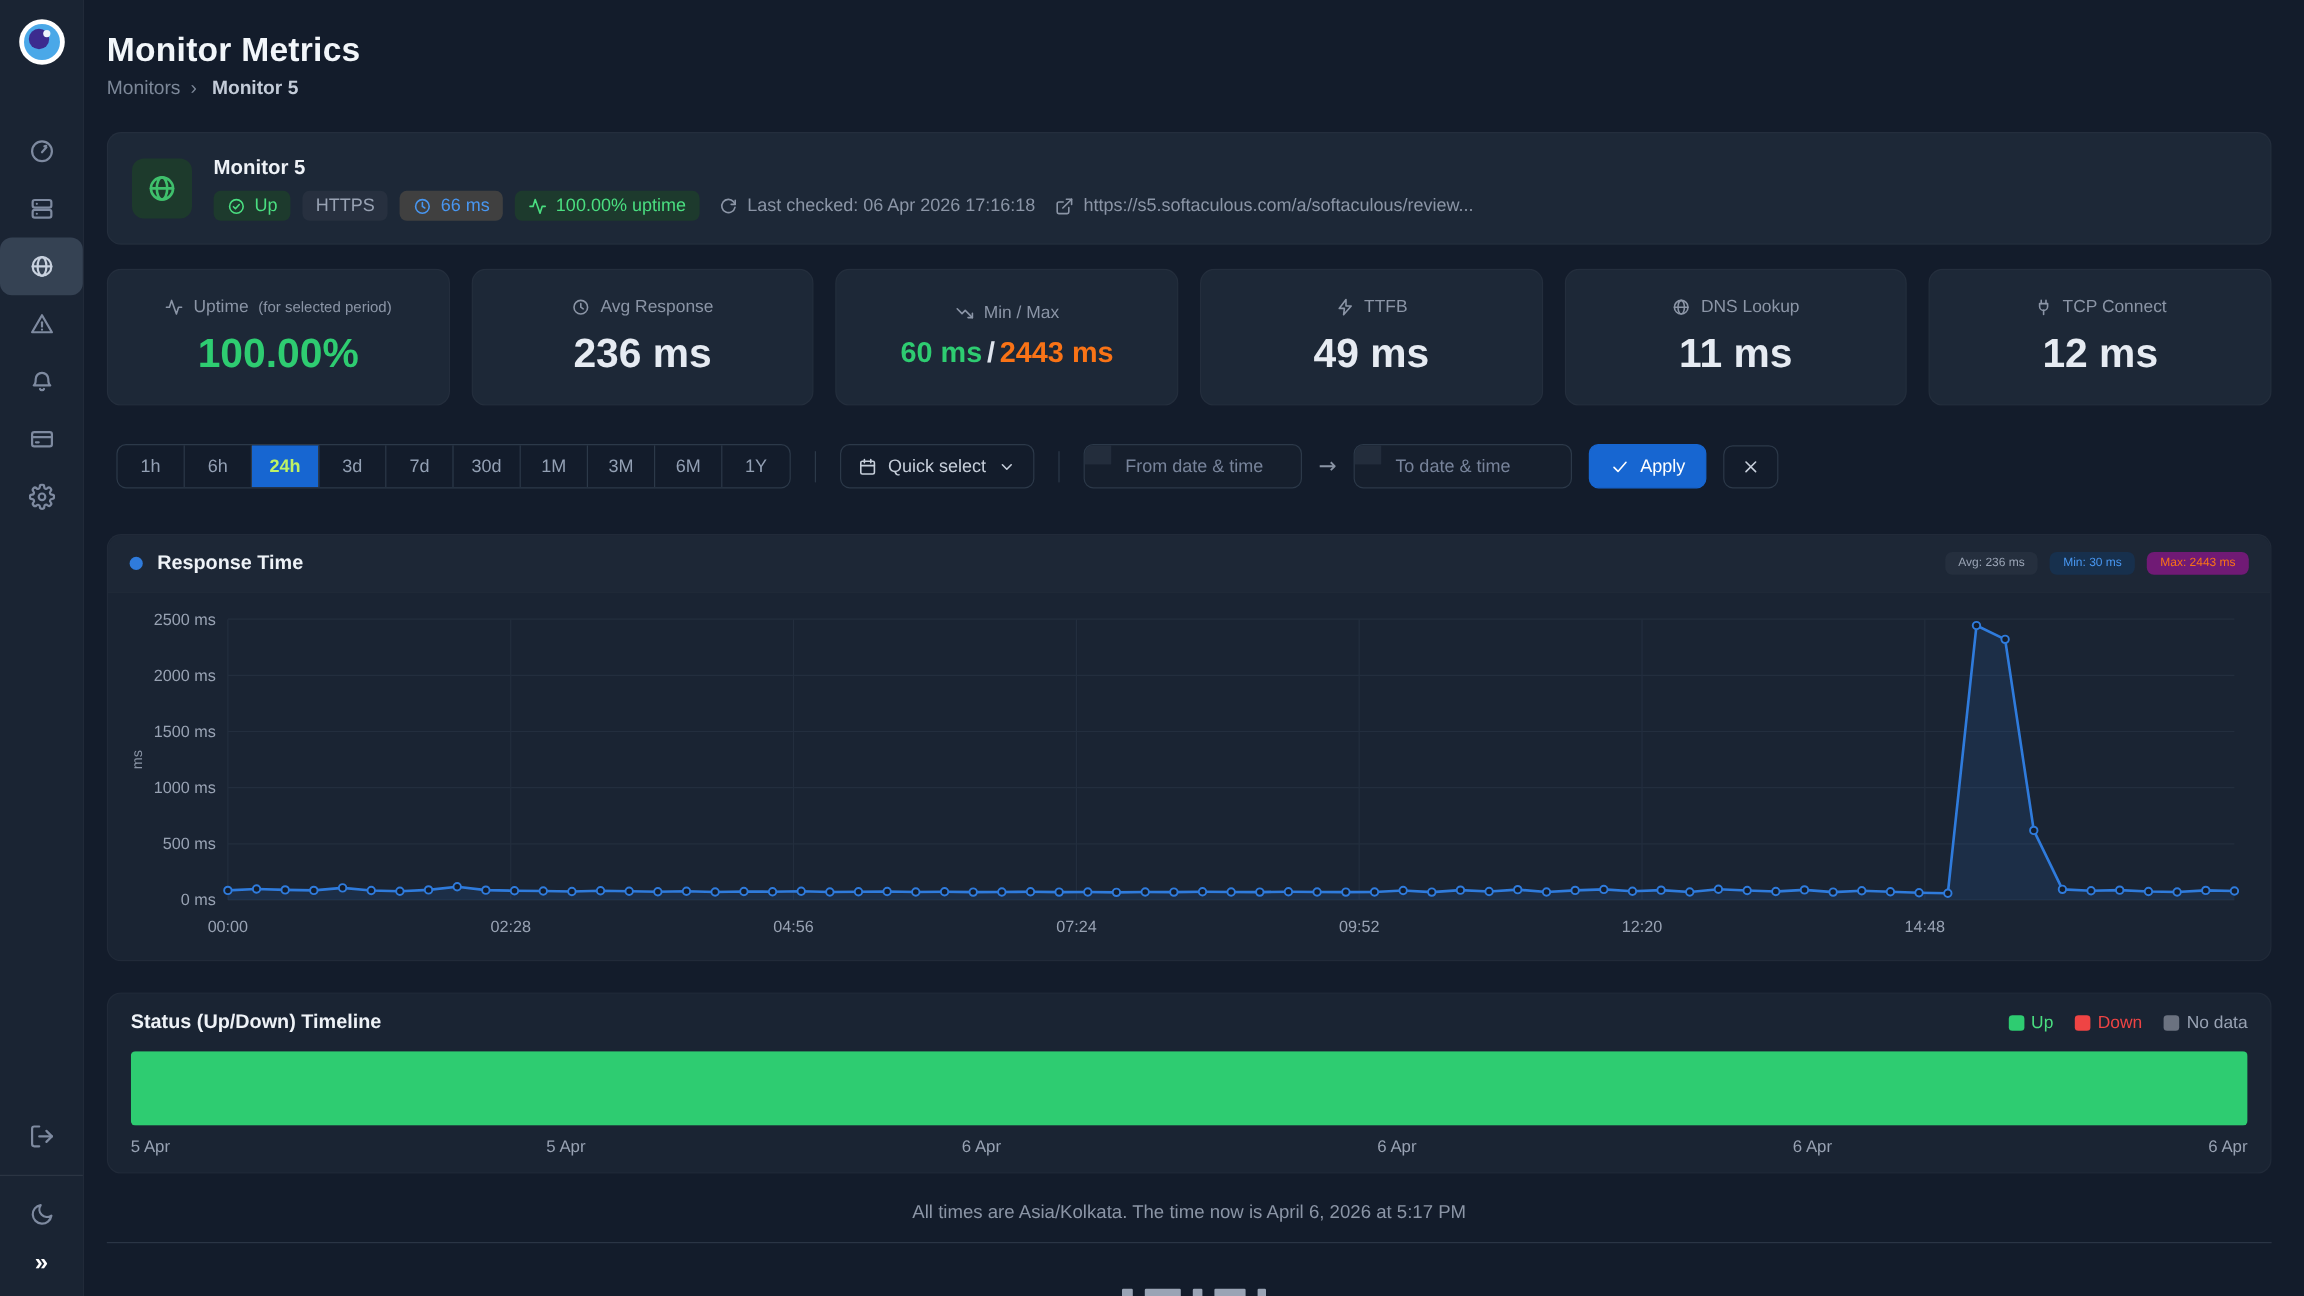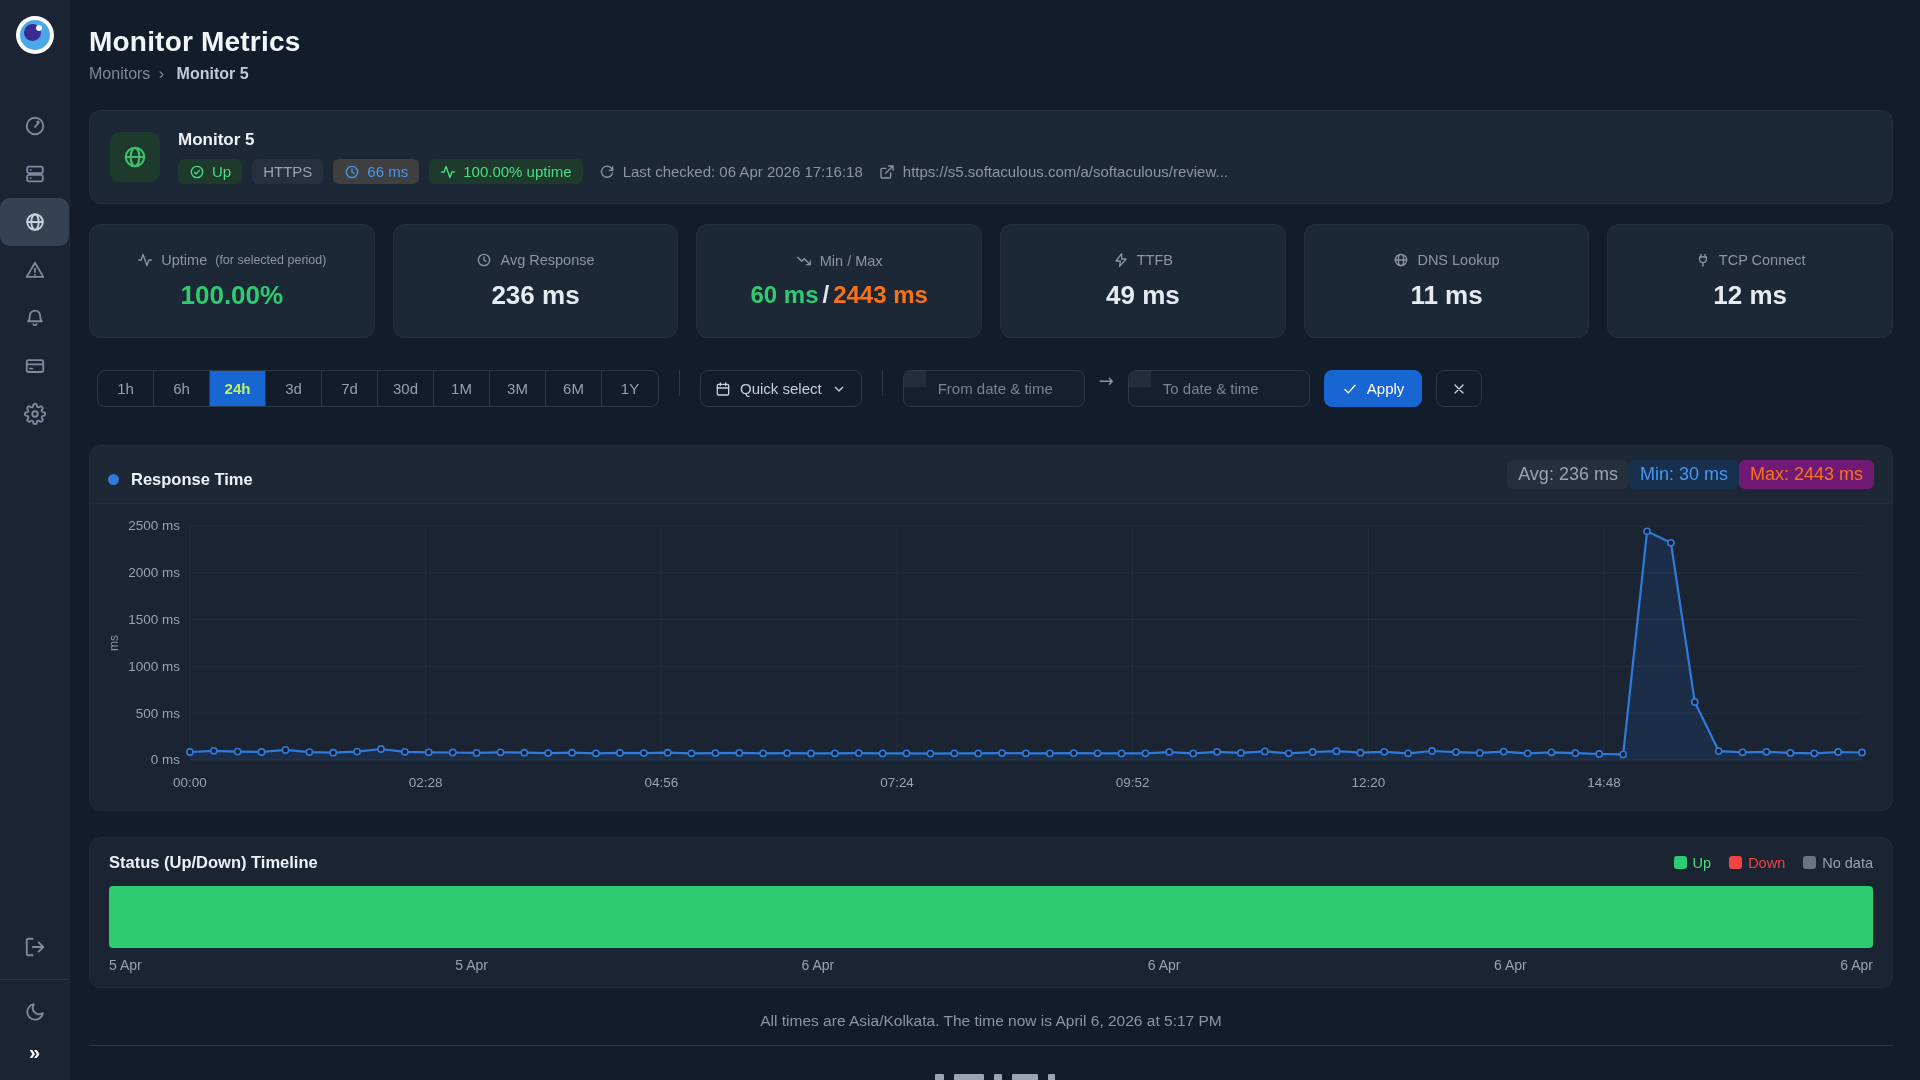--- a/index.html
+++ b/index.html
@@ -49,26 +49,26 @@
   .b-uptime{background:#1d3a2d;color:var(--greentx)}
   .meta{display:inline-flex;align-items:center;gap:8px;color:#8b95a6;margin-left:6px}
   .meta svg{width:15px;height:15px}
   
   .stats{display:flex;gap:18px;margin-top:20px}
   .stat{flex:1;background:var(--panel);border:1px solid rgba(255,255,255,.03);border-radius:12px;
     height:114px;display:flex;flex-direction:column;align-items:center;justify-content:center;gap:12px}
   .stat .lab{display:flex;align-items:center;gap:8px;color:var(--muted);font-size:14.5px}
   .stat .lab svg{width:16px;height:16px}
   .stat .lab .suf{font-size:12.5px}
-  .stat .val{font-size:26px;font-weight:700;color:#e6ebf2}
+  .stat .val{font-size:34px;font-weight:700;color:#e6ebf2}
   .stat .val.green{color:var(--green)}
   .stat .val .mn{color:var(--green)} .stat .val .mx{color:var(--orange)}
   .stat .val .sl{color:#dfe5ee;font-weight:700;margin:0 4px}
   
-  .filters{display:flex;gap:14px;margin-top:32px;margin-left:8px}
+  .filters{display:flex;align-items:center;gap:14px;margin-top:32px;margin-left:8px}
   .ranges{display:flex;border:1px solid var(--border);border-radius:8px;overflow:hidden}
   .ranges button{background:transparent;border:0;border-right:1px solid var(--border);
     color:#93a0b4;font-size:15px;padding:9px 0;width:56px;cursor:pointer;
     font-family:inherit}
   .ranges button:last-child{border-right:0}
   .ranges button.active{background:var(--blue);color:#bef264;font-weight:600}
   .vdiv{width:1px;height:26px;background:var(--border);margin:0 6px}
   .btn{display:inline-flex;align-items:center;gap:9px;border:1px solid var(--border);
     background:transparent;color:#c7cfdb;font-size:15px;padding:9px 14px;border-radius:8px;
     cursor:pointer;font-family:inherit}
@@ -82,21 +82,21 @@
     font-size:15px;padding:9px 12px;width:158px;font-family:inherit}
   .date-input input::placeholder{color:#77839a}
   .arrow{color:#8b95a6;font-size:18px;font-family:"DejaVu Sans",sans-serif}
   
   .rpanel{margin-top:38px;background:#1a2433;border:1px solid rgba(255,255,255,.03);border-radius:12px}
   .rhead{display:flex;align-items:flex-end;justify-content:space-between;padding:14px 18px;
     background:rgba(255,255,255,.015);border-bottom:1px solid rgba(255,255,255,.03);
     border-radius:12px 12px 0 0}
   .rtitle{display:flex;align-items:center;gap:12px;font-size:16.5px;font-weight:700;color:#eef2f7}
   .dot{width:11px;height:11px;border-radius:50%;background:#2f7bdc}
-  .rbadges{display:flex;font-size:18px}
+  .rbadges{display:flex;gap:10px;font-size:10px}
   .rb{padding:4px 11px;border-radius:6px}
   .rb-avg{background:#252f3e;color:#9aa4b5}
   .rb-min{background:#17304d;color:var(--link)}
   .rb-max{background:#701a75;color:var(--orange)}
   .chartwrap{padding:8px 14px 6px}
   .chartwrap svg{display:block;width:100%;height:292px}
   
   .spanel{margin-top:26px;background:#1a2433;border:1px solid rgba(255,255,255,.03);
     border-radius:12px;padding:15px 19px 14px}
   .shead{display:flex;align-items:center;justify-content:space-between}

